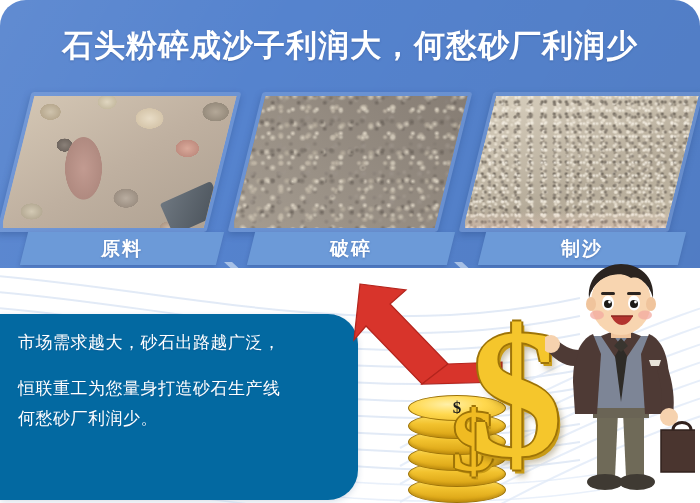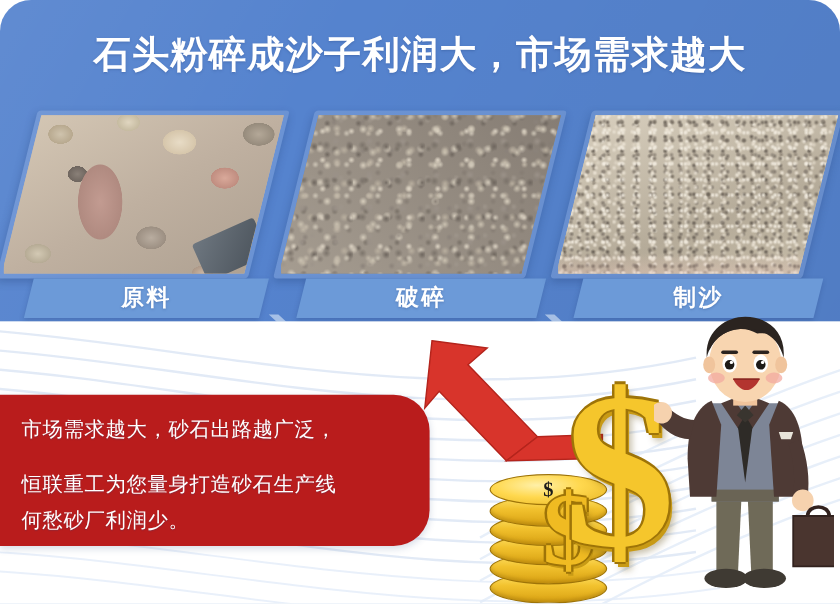--- a/index.html
+++ b/index.html
@@ -218,23 +218,23 @@
   .swoosh-r {
     position: absolute;
     right: -260px; top: -20px;
     width: 620px; height: 300px;
     opacity: 0.8;
   }
 
   
   .msg-block {
     position: absolute;
-    left: 0; top: 329px;
-    width: 358px; height: 126px;
-    background: #b91c1c;
+    left: 0; top: 314px;
+    width: 358px; height: 186px;
+    background: #0369a1;
     border-top-right-radius: 30px;
     border-bottom-right-radius: 30px;
     box-shadow: 0 2px 6px rgba(40,70,130,0.18);
   }
   .msg-text {
     position: absolute;
     left: 18px; top: 14px;
     width: 330px;
     color: #ffffff;
     font-size: 17px;
@@ -325,21 +325,21 @@
   .noselect { user-select: none; }
 </style>
 </head>
 <body>
 
 <div id="banner">
 
   <div class="top-blue"></div>
   <div class="top-blue-shade"></div>
 
-  <div class="headline noselect">石头粉碎成沙子利润大，市场需求越大</div>
+  <div class="headline noselect">石头粉碎成沙子利润大，何愁砂厂利润少</div>
 
   <div class="steps">
 
     <div class="step step-1">
       <div class="photo-frame">
         <div class="photo-inner">
           <div class="photo-art art-pebbles"></div>
         </div>
       </div>
       <div class="step-label">

